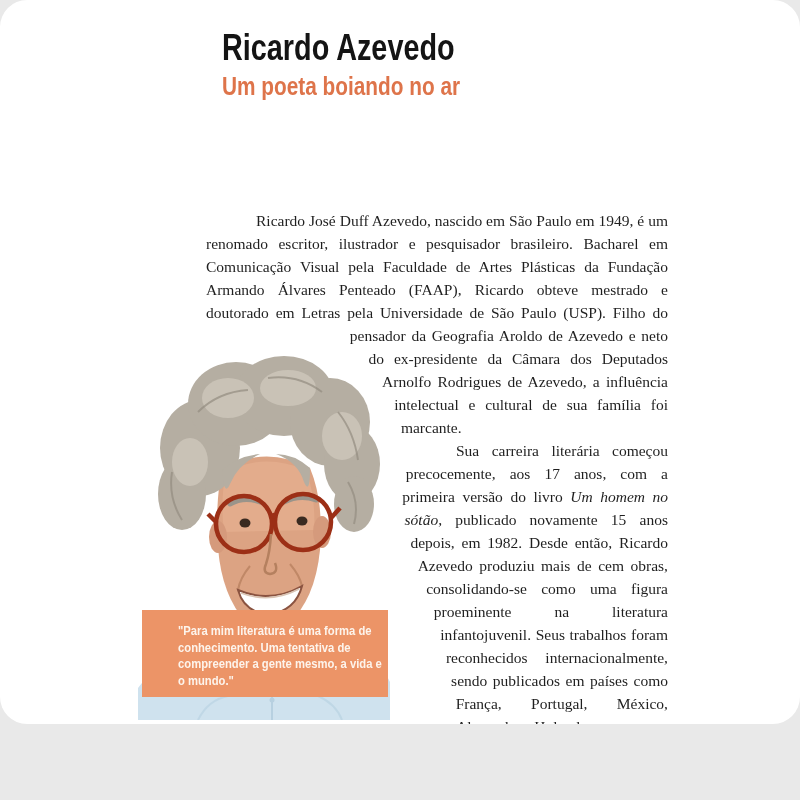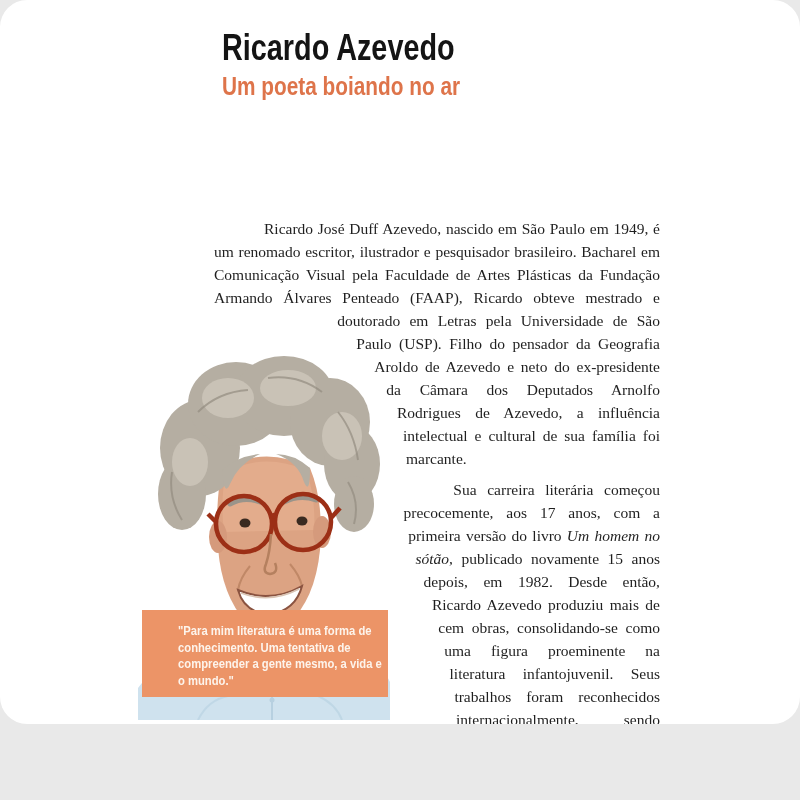--- a/index.html
+++ b/index.html
@@ -25,21 +25,21 @@
     font-weight:700;font-size:26px;line-height:30px;color:#DE744A;
     transform:scaleX(0.8);transform-origin:0 0;white-space:nowrap;
     margin-top:3px;
   }
   
   .article{
     position:absolute;left:206px;top:209px;width:462px;
     font-size:15.5px;line-height:23px;color:#1f1f1f;
     text-align:justify;
   }
-  .article p{margin:8px;text-indent:50px;}
+  .article p{margin:0;text-indent:50px;}
   .photo-spacer{
     float:left;width:250px;height:530px;
     shape-outside:polygon(0px 124px,128px 128px,162px 170px,184px 212px,194px 250px,188px 292px,194px 332px,206px 370px,220px 408px,231px 448px,241px 492px,248px 530px,0px 530px);
     shape-margin:6px;
   }
   .it{font-style:italic;}
   
   .photo{position:absolute;left:138px;top:352px;width:252px;height:368px;}
   
   .quote-box{

